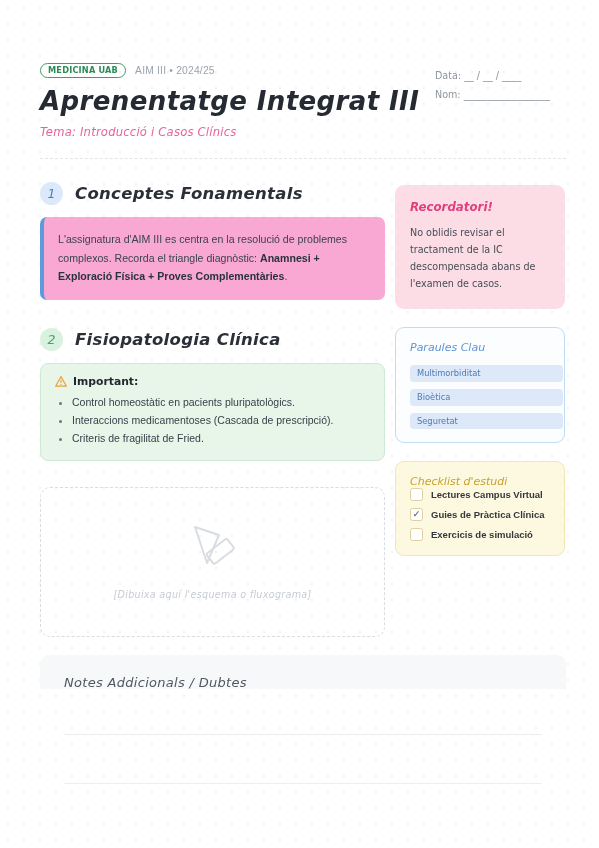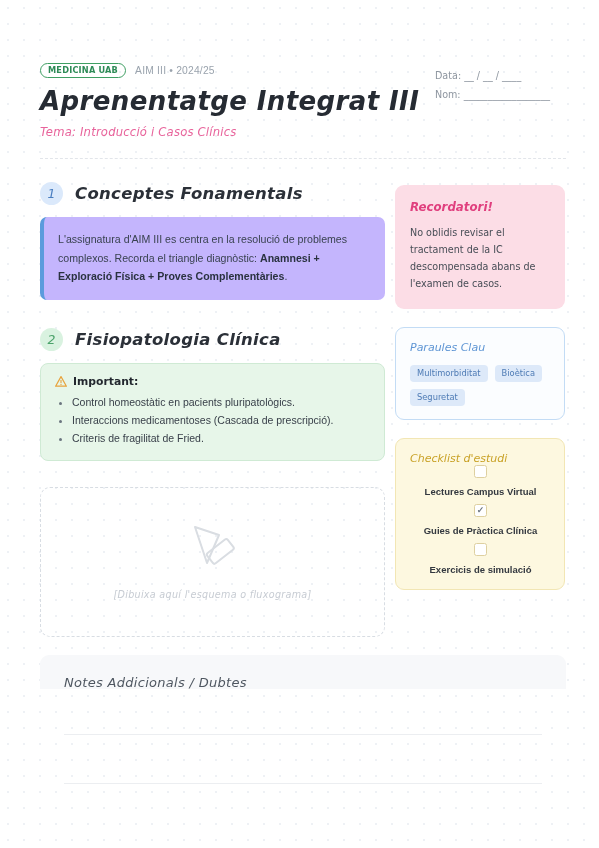--- a/index.html
+++ b/index.html
@@ -143,21 +143,21 @@
     font-size: 16.5px;
     font-style: italic;
     font-weight: bold;
     color: #2b3038;
     letter-spacing: 0.3px;
     font-family: "DejaVu Sans", sans-serif;
   }
 
   
   .callout-blue {
-    background: #c4b5fd;
+    background: #f9a8d4;
     border-left: 4px solid #5b9bdd;
     border-radius: 7px;
     padding: 13px 15px 14px 14px;
     font-size: 10.6px;
     line-height: 18.5px;
     color: #394250;
     font-family: "Liberation Sans", sans-serif;
     margin-bottom: 28px;
   }
   .callout-blue b { color: #2a3240; }
@@ -241,21 +241,21 @@
     border: 1.4px solid #c3dcf5;
     padding: 13px 1px 13px 14px;
   }
   .card-title-blue {
     font-size: 11px;
     font-style: italic;
     color: #5e95d4;
     margin-bottom: 11px;
     font-family: "DejaVu Sans", sans-serif;
   }
-  .tags { display: flex; flex-wrap: wrap; gap: 7px; }
+  .tags { display: flex; flex-wrap: wrap; gap: 7px; flex-direction: column; }
   .tag {
     background: #dde9f9;
     color: #4e7bb5;
     border-radius: 4px;
     font-size: 8.3px;
     padding: 4px 7px 4.5px 7px;
     line-height: 1;
     font-family: "DejaVu Sans", sans-serif;
   }
 
@@ -272,21 +272,20 @@
   }
   .check-row {
     display: flex;
     align-items: center;
     gap: 8px;
     margin-bottom: 7px;
     font-size: 9.5px;
     color: #33383f;
     font-weight: bold;
     font-family: "Liberation Sans", sans-serif;
-    flex-direction: column;
   }
   .check-row:last-child { margin-bottom: 0; }
   .cbox {
     width: 11px;
     height: 11px;
     border: 1.3px solid #ded0a0;
     border-radius: 2.5px;
     background: #ffffff;
     flex: 0 0 auto;
     display: flex;

